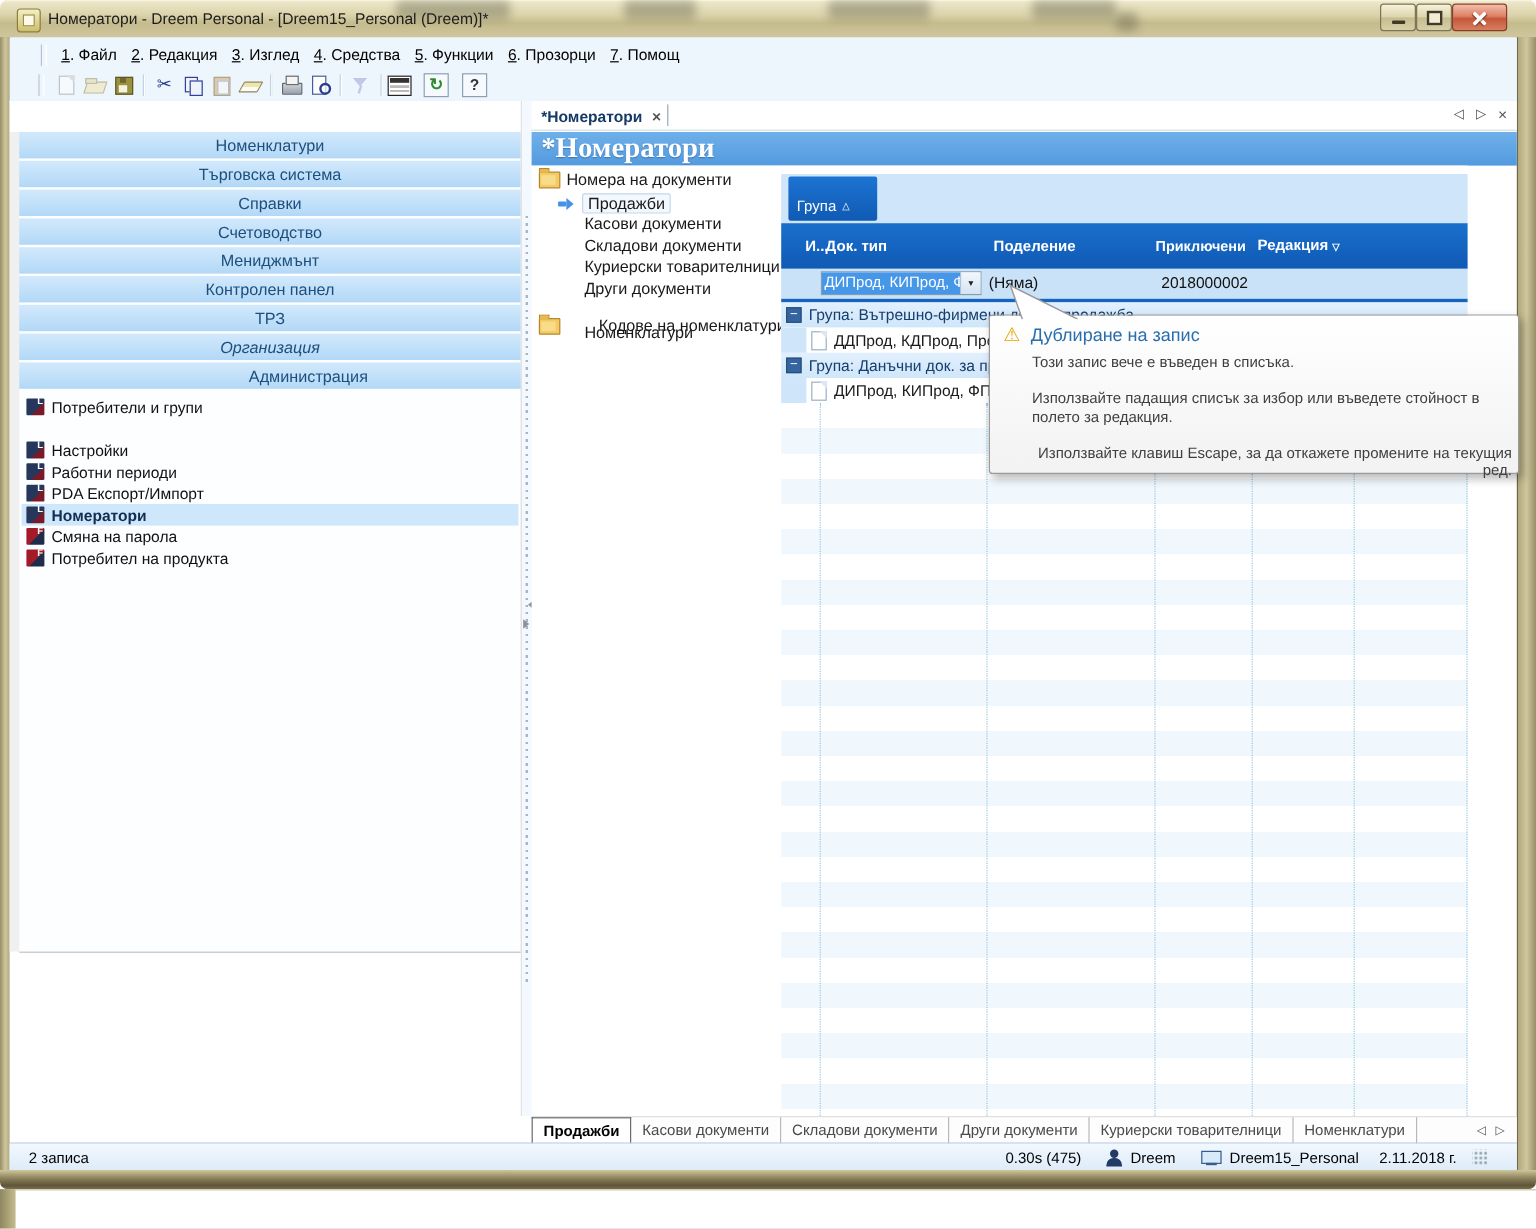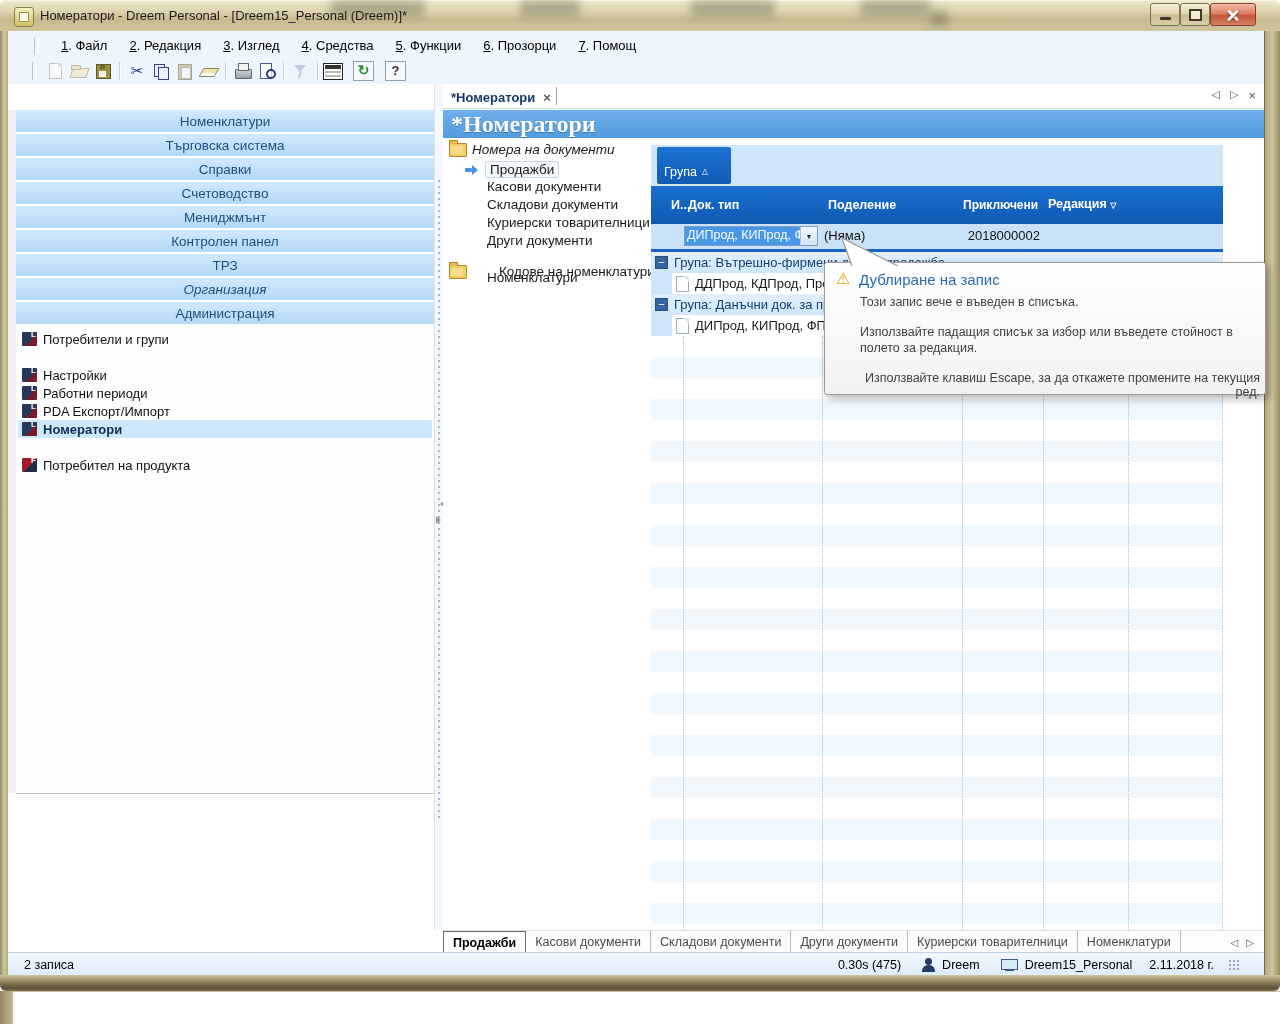--- a/index.html
+++ b/index.html
@@ -30,21 +30,21 @@
   .frame-l{left:0;top:31px;width:8px;height:944px;background:linear-gradient(90deg,#968e66,#cfc69d 55%,#b3a97e);border-right:1px solid #6e684c;}
   .frame-r{left:1264px;top:31px;width:16px;height:944px;background:linear-gradient(90deg,#b3a97e,#cfc69d 45%,#8f8760);border-left:1px solid #6e684c;}
   .frame-b{left:0;top:975px;width:1280px;height:16px;border-radius:0 0 6px 6px;
     background:linear-gradient(#cfc69d,#8a7f58 45%,#5e543a 80%,#7c714e);}
   .desktop{left:0;top:991px;width:1280px;height:33px;background:#fff;border-top:1px solid #c9c2a2;}
   .desk-chunk{left:0;top:991px;width:13px;height:33px;background:linear-gradient(90deg,#8f8760,#c5bb8e);}
 
   
   .topchrome{left:8px;top:31px;width:1256px;height:53px;background:#eef6fd;border-bottom:1px solid #d6e4f2;}
   .grip-v{width:3px;height:18px;border-left:1px solid #b9c6d2;border-right:1px solid #fff;}
-  .menubar{left:8px;top:33px;width:1256px;height:25px;display:flex;align-items:center;gap:22px;padding-left:26px;box-sizing:border-box;font-size:13px;color:#000;}
+  .menubar{left:8px;top:33px;width:1256px;height:25px;display:flex;align-items:center;gap:12px;padding-left:26px;box-sizing:border-box;font-size:13px;color:#000;}
   .menu-item{cursor:default;white-space:nowrap;}
   .mnum{text-decoration:underline;}
   .toolbar{left:8px;top:58px;width:1256px;height:26px;display:flex;align-items:center;padding-left:24px;box-sizing:border-box;}
   .tsep{width:1px;height:18px;background:#c3d2df;border-right:1px solid #fff;margin:0 4px;}
   .ic{position:relative;width:24px;height:22px;display:inline-block;}
   .ic-page::before{content:"";position:absolute;left:6px;top:3px;width:11px;height:14px;background:#fdfdfd;border:1px solid #9a9a9a;}
   .ic-page::after{content:"";position:absolute;right:5px;top:3px;border:3px solid #c9c9c9;border-bottom-color:transparent;border-left-color:transparent;}
   .dim{opacity:.55;}
   .ic-open::before{content:"";position:absolute;left:4px;top:8px;width:15px;height:8px;background:#efe3b0;border:1px solid #9a8f60;transform:skewX(-18deg);}
   .ic-open::after{content:"";position:absolute;left:4px;top:5px;width:8px;height:3px;background:#e2d6a0;border:1px solid #9a8f60;}
@@ -256,41 +256,45 @@
   <div class="abs lgrip"></div>
   <div class="abs sidepanel">
     <div class="acc" style="top:0;">Номенклатури</div>
     <div class="acc" style="top:24px;">Търговска система</div>
     <div class="acc" style="top:48px;">Справки</div>
     <div class="acc" style="top:96px;">Мениджмънт</div>
     <div class="acc" style="top:72px;">Счетоводство</div>
     <div class="acc" style="top:120px;">Контролен панел</div>
     <div class="acc" style="top:144px;">ТРЗ</div>
     <div class="acc" style="top:168px;font-style:italic;">Организация</div>
-    <div class="acc" style="top:192px;">Администрация</div>
+    <div class="acc" style="top:192px;padding-left:32px;">Администрация</div>
 
     <div class="sitem" style="top:220px;">
         <span class="fico fico-l" data-letter="L"></span>
         <span>Потребители и групи</span>
       </div>
     <div class="sitem" style="top:256px;">
         <span class="fico fico-l" data-letter="L"></span>
         <span>Настройки</span>
       </div>
     <div class="sitem" style="top:274px;">
         <span class="fico fico-l" data-letter="L"></span>
         <span>Работни периоди</span>
       </div>
     <div class="sitem sel" style="top:310px;">
         <span class="fico fico-l" data-letter="L"></span>
         <span>Номератори</span>
       </div>
     <div class="sitem" style="top:292px;">
         <span class="fico fico-l" data-letter="L"></span>
         <span>PDA Експорт/Импорт</span>
+      </div>
+    <div class="sitem" style="top:328px;">
+        <span class="fico fico-f" data-letter="F"></span>
+        <span>Смяна на парола</span>
       </div>
     <div class="sitem" style="top:346px;">
         <span class="fico fico-f" data-letter="F"></span>
         <span>Потребител на продукта</span>
       </div>
   </div>
 
   <div class="abs splitter">
     <div class="dots"></div>
     <div class="sarr sarr-l"></div>
@@ -308,21 +312,21 @@
       <span>▷</span>
       <span style="font-size:13px;">×</span>
     </div>
   </div>
 
   <div class="abs banner">
     <span>*Номератори</span>
   </div>
 
   <div class="abs treepanel">
-    <div class="tnode" style="left:6px;top:4px;font-style:italic;">
+    <div class="tnode" style="left:6px;top:4px;">
         <span class="folder"></span>
         <span>Номера на документи</span>
       </div>
     <div class="tnode" style="left:22px;top:23px;">
         <span class="arrow-ic"></span>
         <span class="tsel">Продажби</span>
       </div>
     <div class="tnode" style="left:44px;top:41px;">
         <span>Касови документи</span>
       </div>

